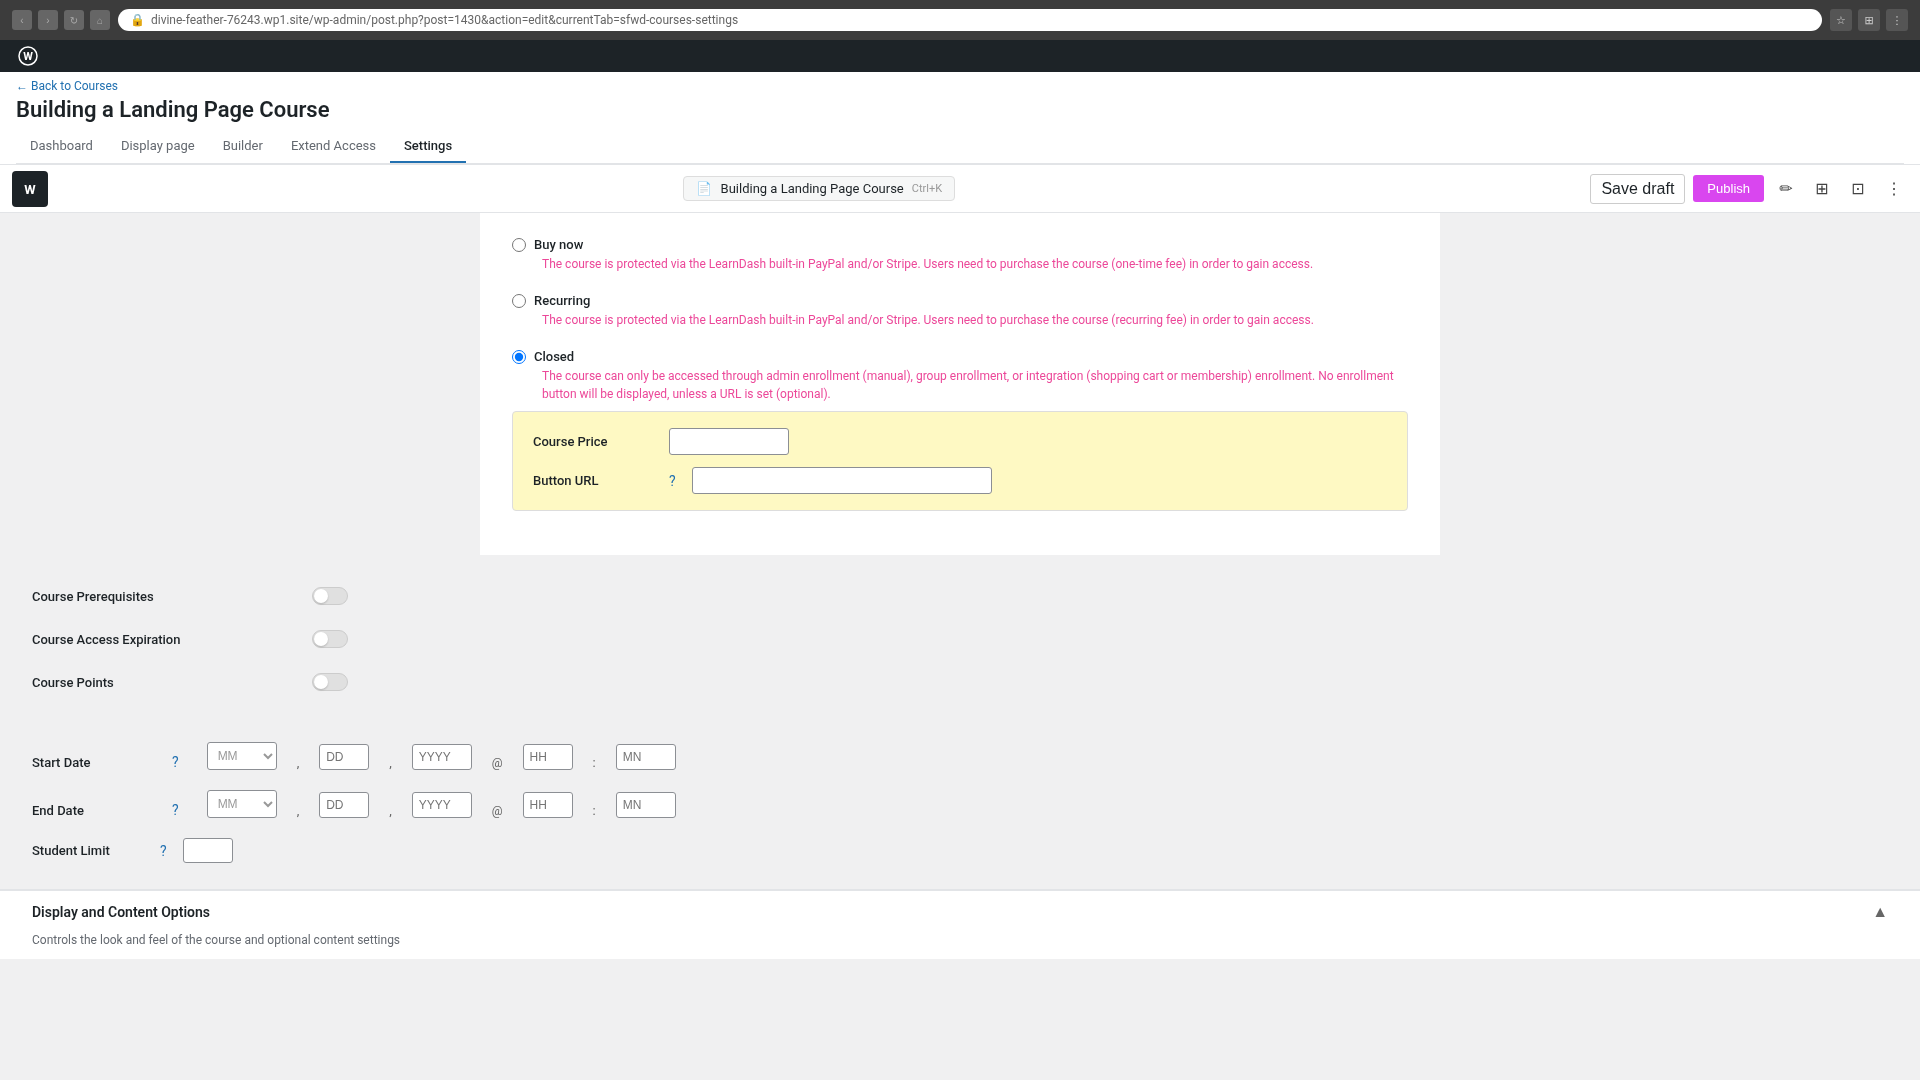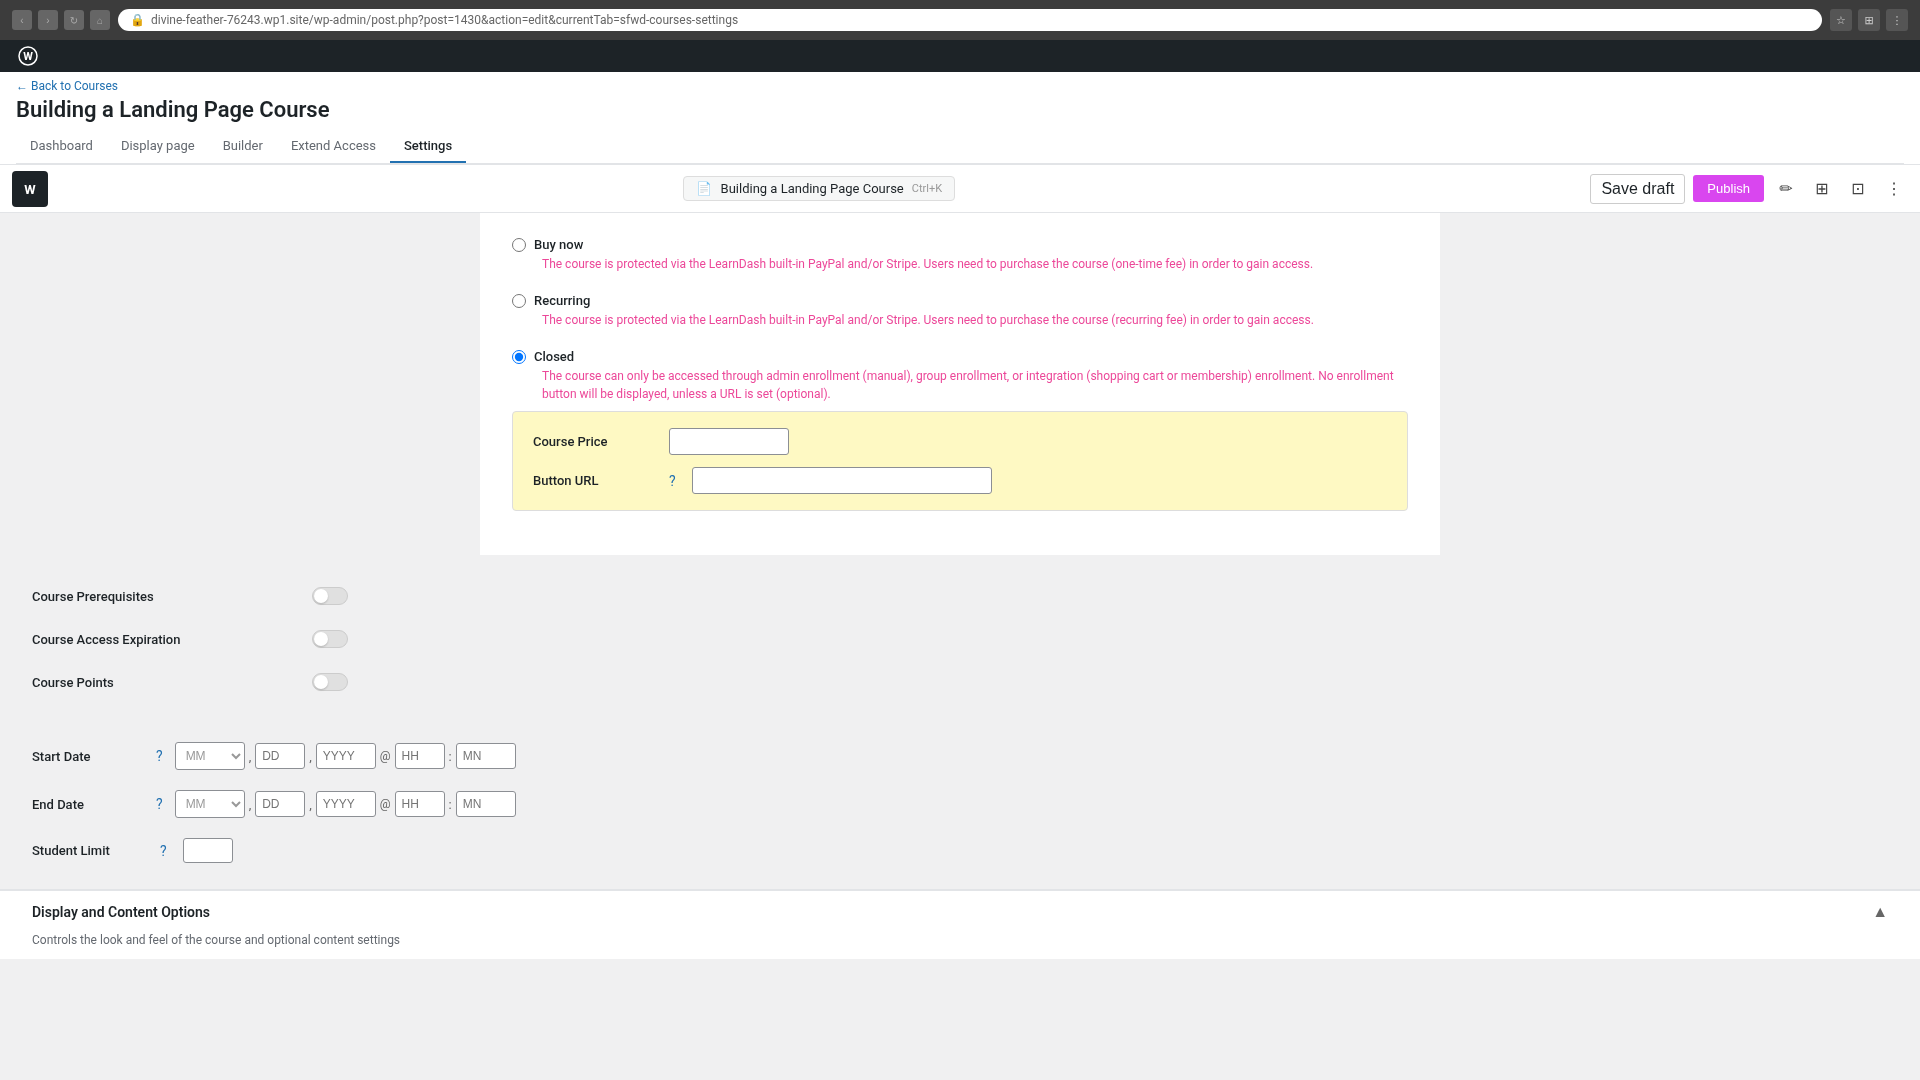--- a/index.html
+++ b/index.html
@@ -66,21 +66,21 @@
     
     .settings-section { padding: 20px 32px; }
     .setting-row { display: flex; align-items: center; padding: 12px 0; border-bottom: 1px solid #f0f0f1; }
     .setting-label { font-size: 13px; font-weight: 500; color: #1d2327; min-width: 280px; }
     .toggle { display: flex; align-items: center; }
     .toggle-switch { width: 36px; height: 18px; background: #e0e0e0; border-radius: 9px; position: relative; cursor: pointer; border: 1px solid #ccc; display: inline-block; }
     .toggle-switch::after { content: ''; position: absolute; width: 14px; height: 14px; background: #fff; border-radius: 50%; top: 1px; left: 1px; transition: left 0.2s; box-shadow: 0 1px 2px rgba(0,0,0,0.2); }
 
     
     .date-section { padding: 8px 32px 16px 32px; }
-    .date-row { display: flex; align-items: center; gap: 4px; padding: 10px 0; }
+    .date-row { display: flex; align-items: flex-end; gap: 20px; padding: 10px 0; }
     .date-label { font-size: 13px; font-weight: 500; color: #1d2327; min-width: 120px; }
     .date-help { color: #2271b1; font-size: 14px; cursor: pointer; margin-right: 8px; }
     .date-field { border: 1px solid #8c8f94; border-radius: 3px; padding: 5px 6px; font-size: 12px; background: #fff; color: #999; }
     .date-field.mm { width: 70px; }
     .date-field.dd { width: 50px; }
     .date-field.yyyy { width: 60px; }
     .date-field.hh { width: 50px; }
     .date-field.mn { width: 60px; }
     .date-sep { color: #666; }
     .date-at { color: #666; font-size: 12px; }

